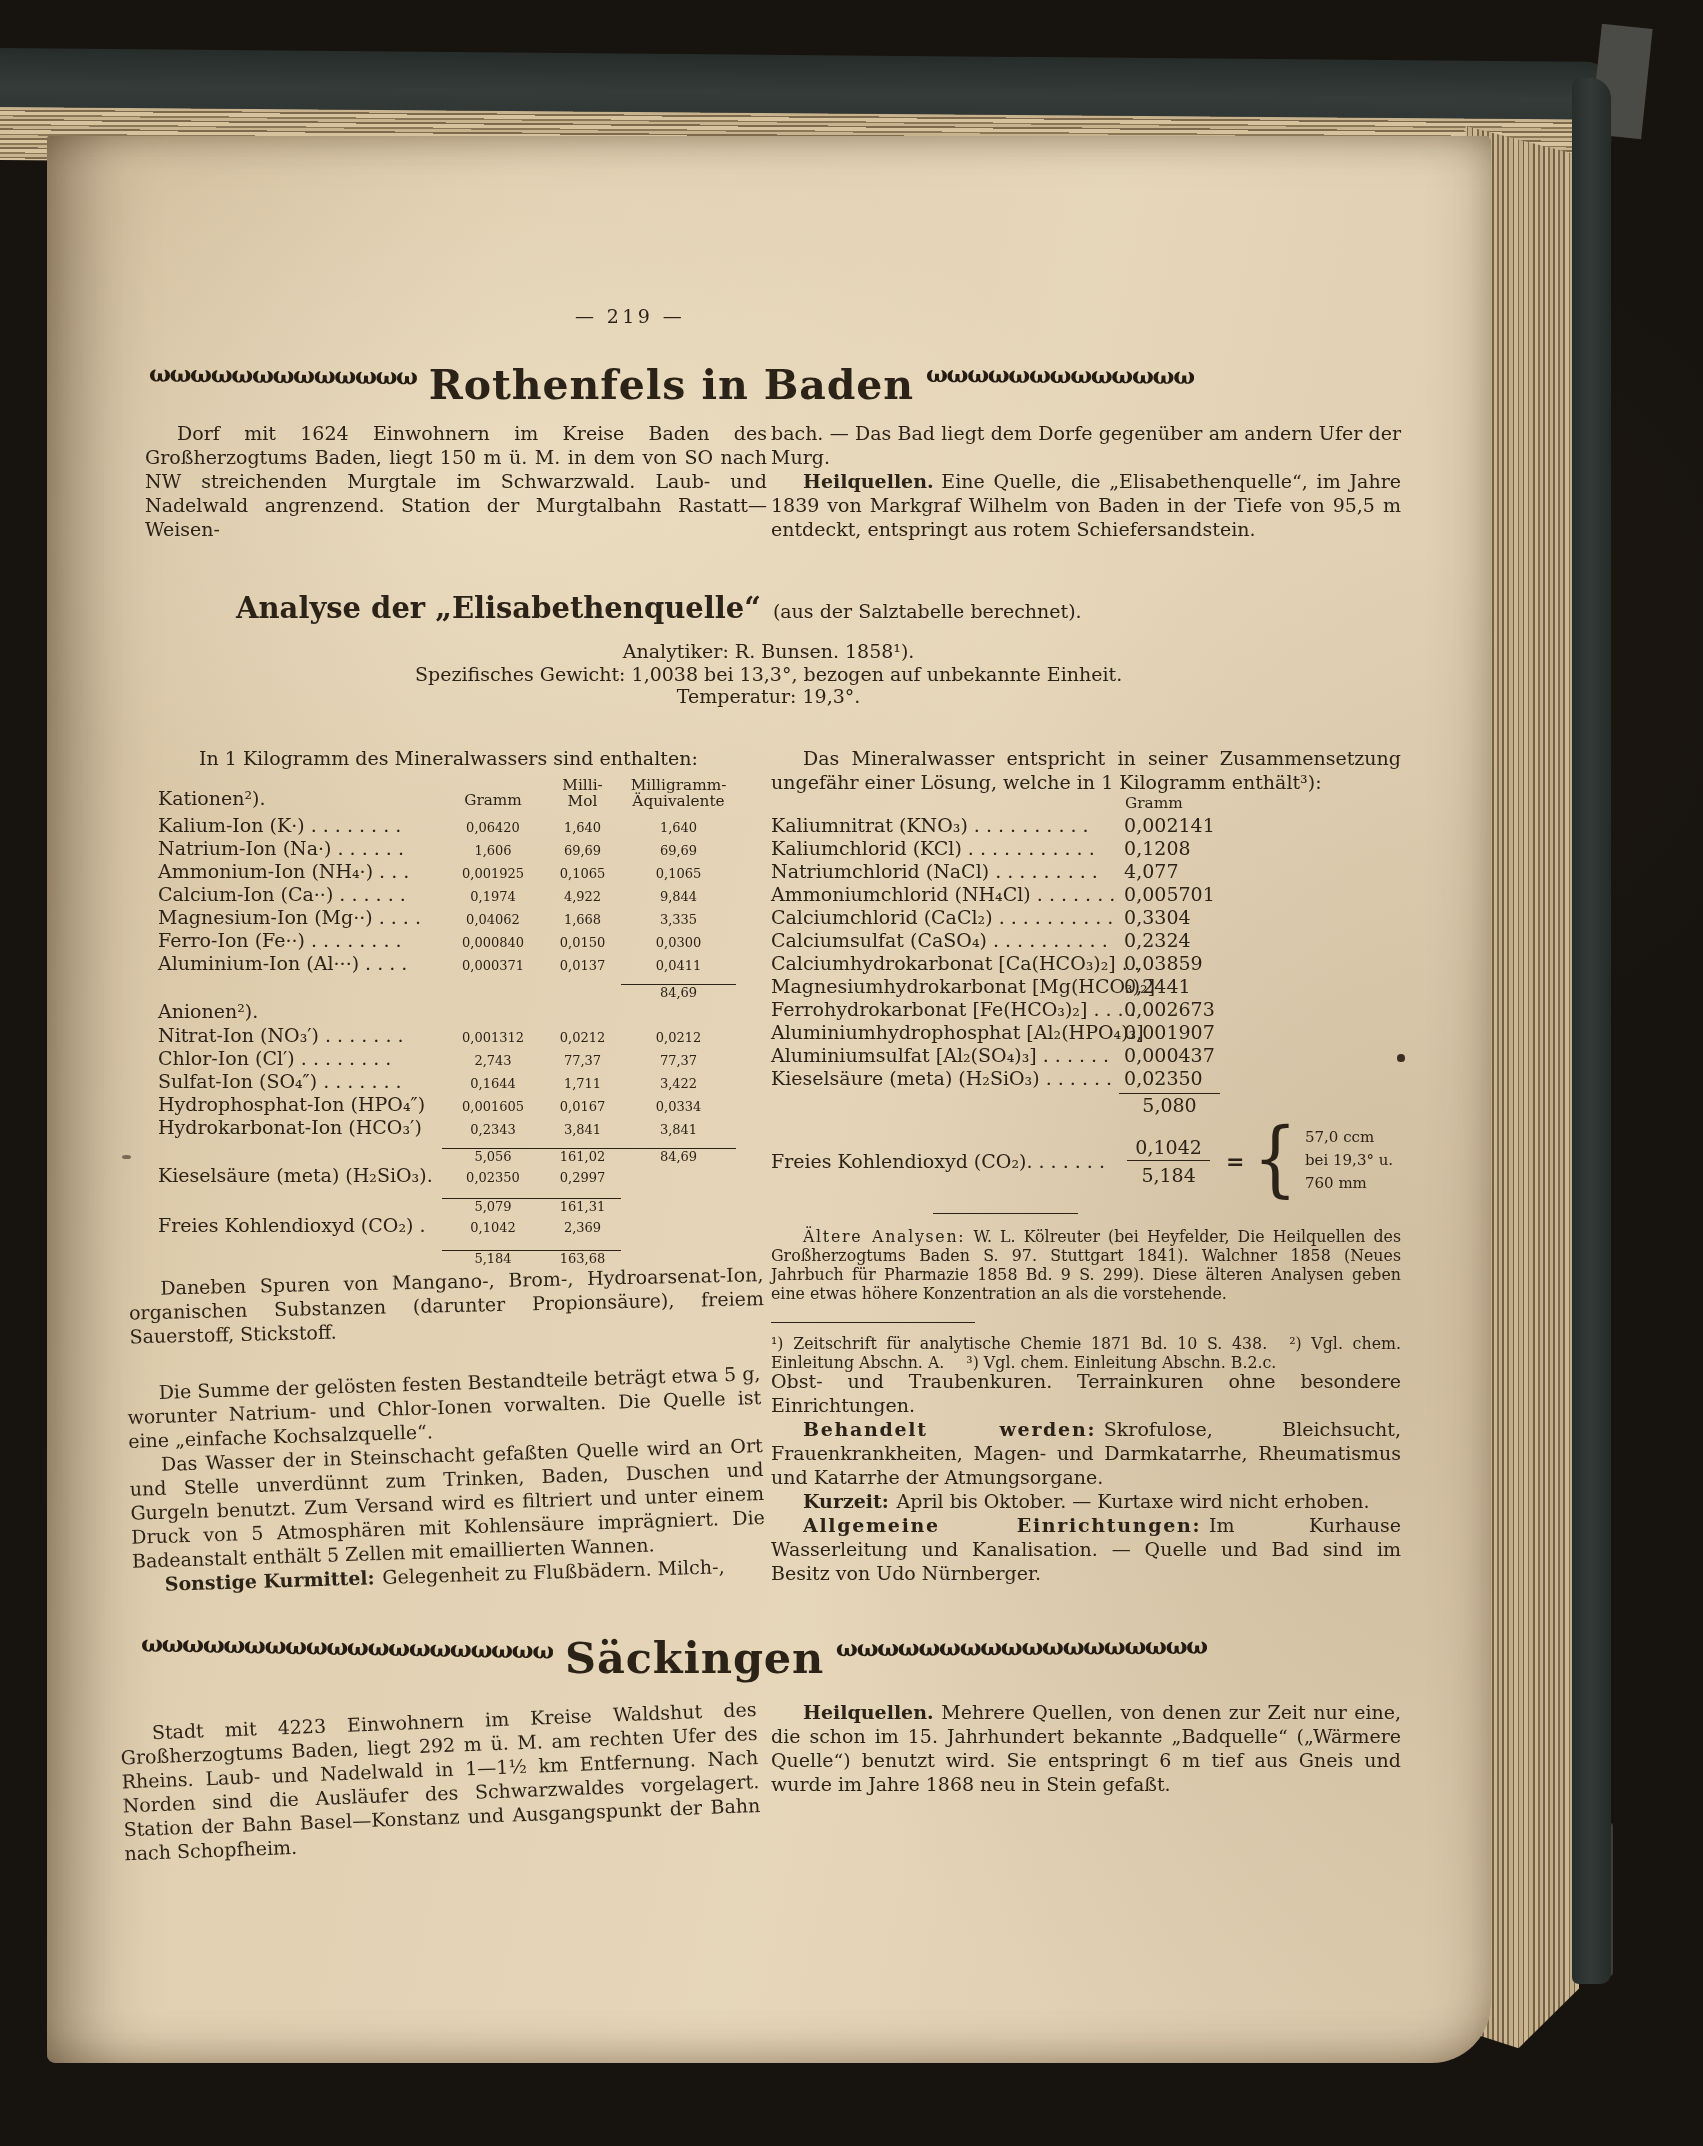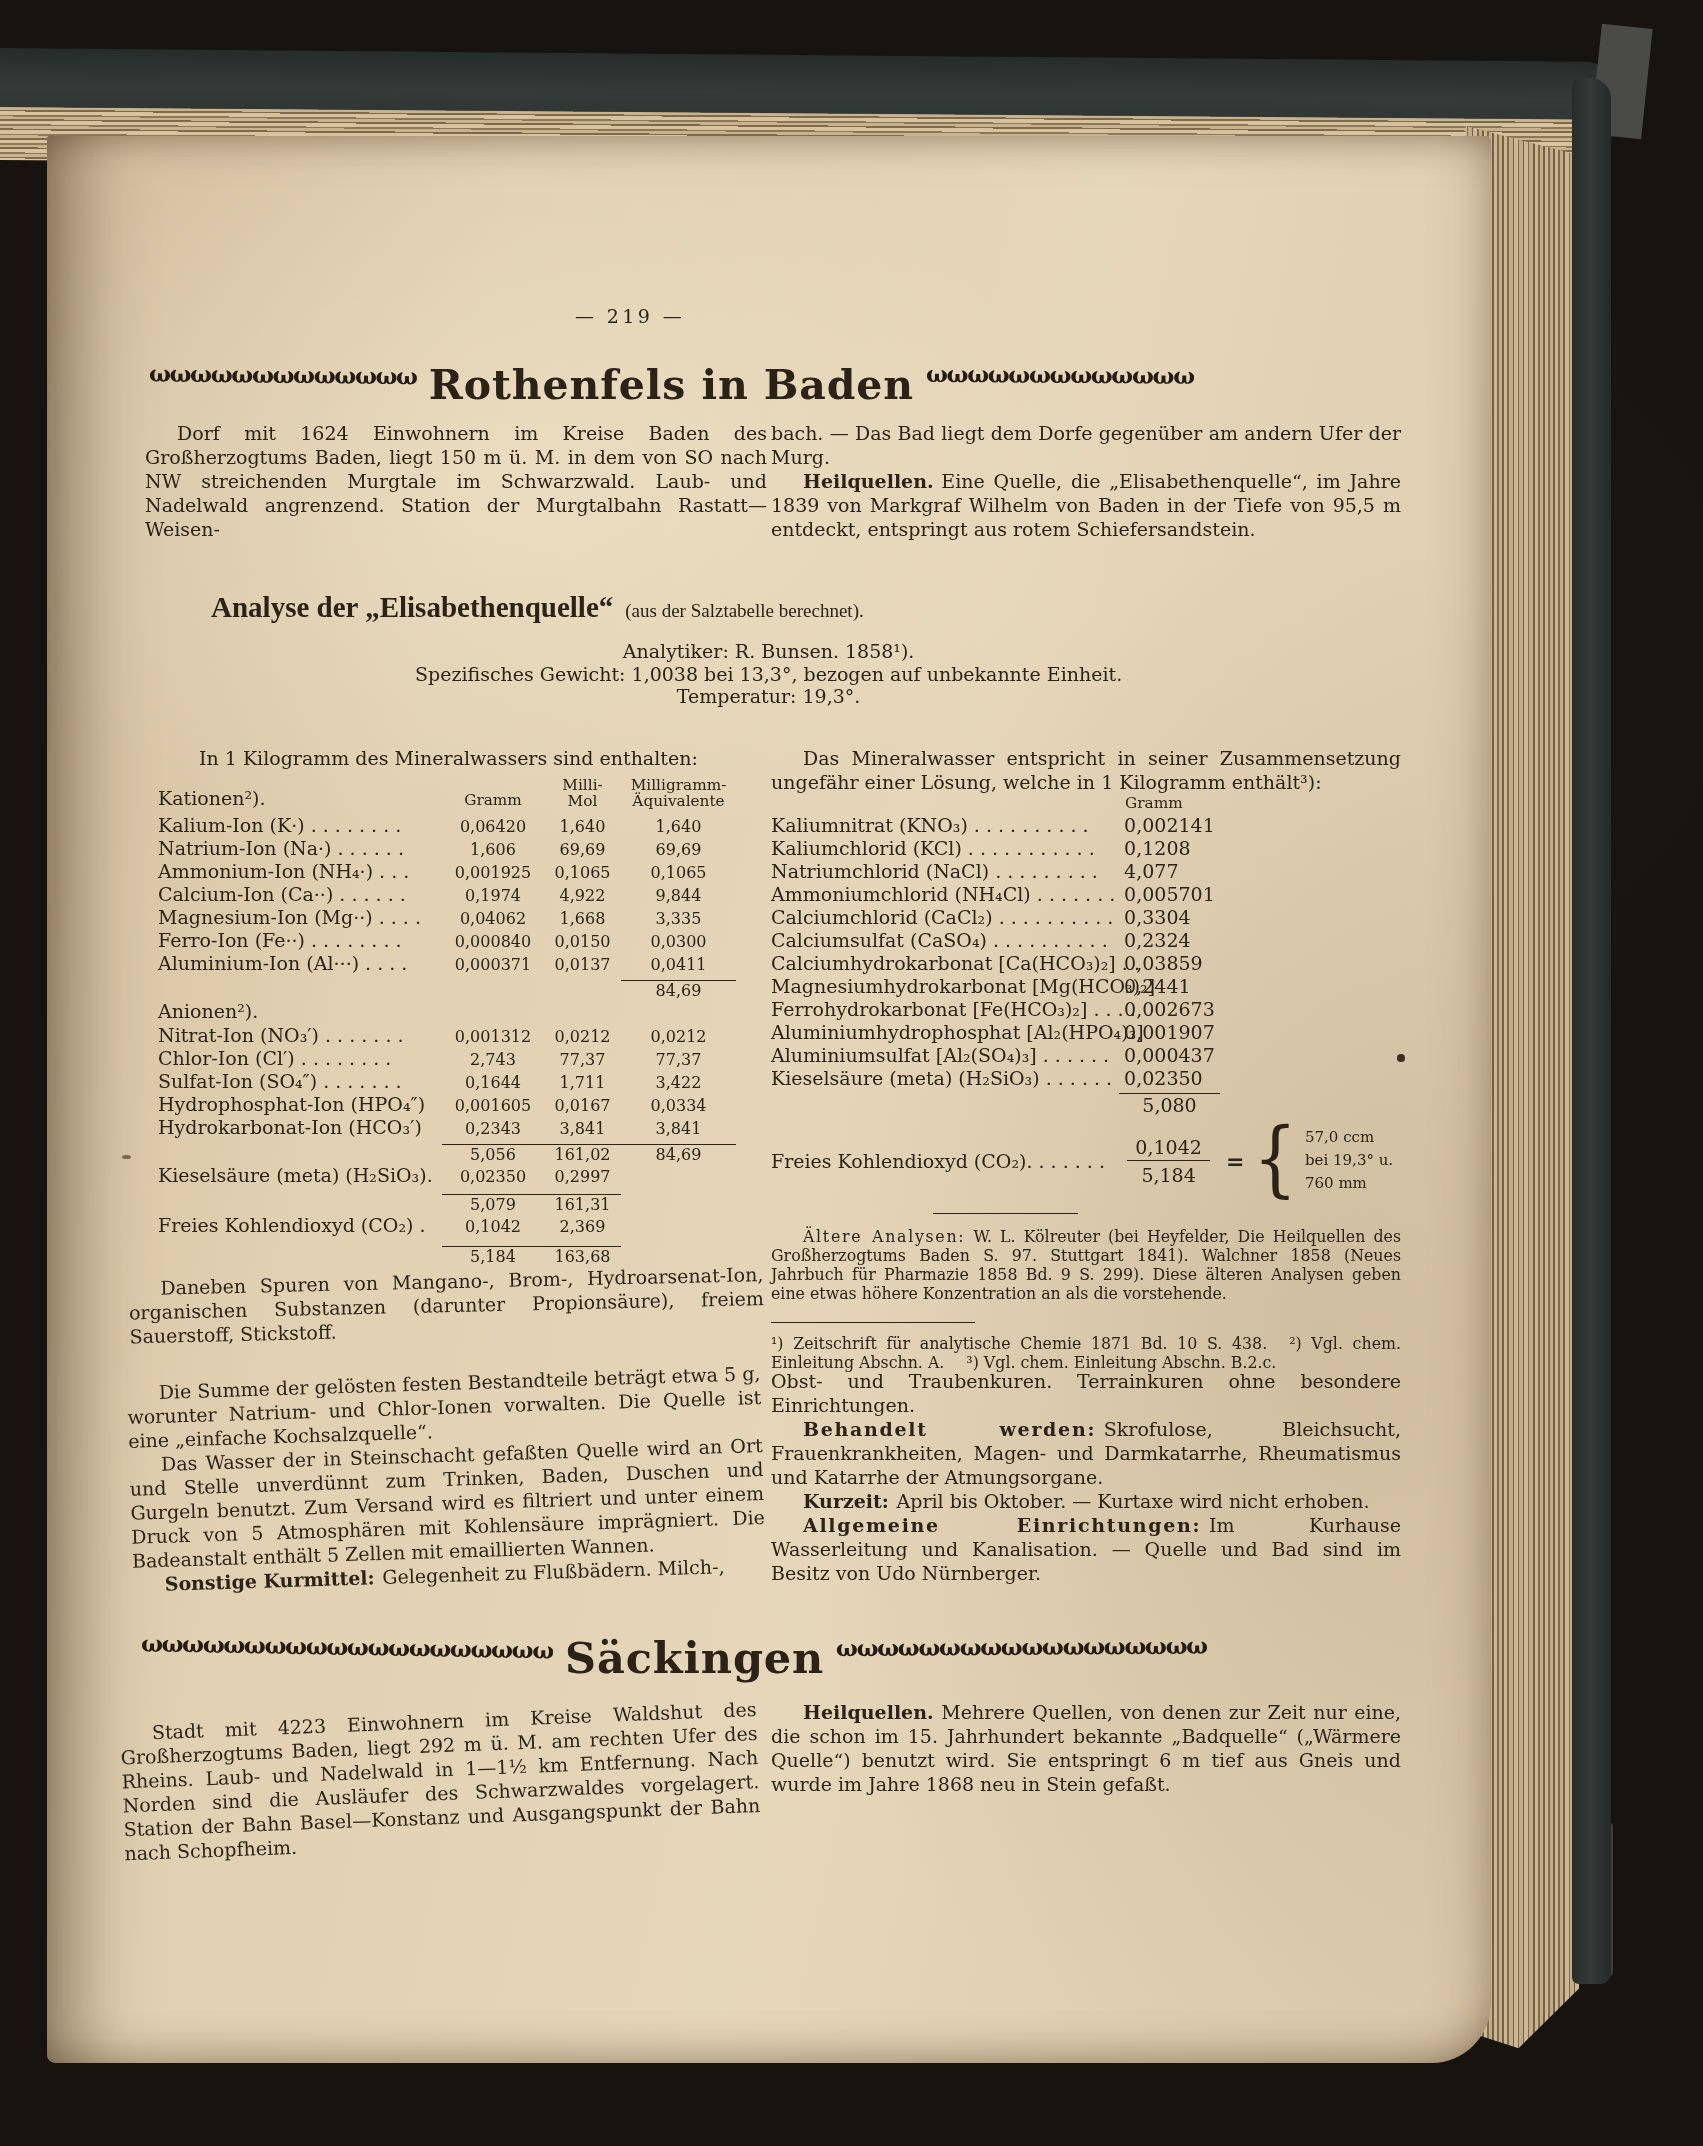--- a/index.html
+++ b/index.html
@@ -46,21 +46,21 @@
   .orn{font-size:23px;font-weight:bold;letter-spacing:-1.3px;color:#241c12;white-space:nowrap;overflow:hidden;}
   .sec-head{font-size:29px;font-weight:bold;white-space:nowrap;}
   .sec-note{font-size:19px;font-weight:normal;margin-left:12px;}
   .meta-line{font-size:19px;line-height:22.6px;white-space:nowrap;text-align:center;}
   
   .lt{width:578px;}
   .ltr,.lth,.lsum{display:grid;grid-template-columns:284px 102px 77px 115px;}
   .ltr{height:23px;align-items:baseline;}
   .lth{align-items:end;padding-bottom:5.1px;}
   .ltl{white-space:nowrap;font-size:19px;}
-  .ltn{text-align:center;font-size:16px;white-space:nowrap;}
+  .ltn{text-align:center;font-size:13px;white-space:nowrap;}
   .hh{font-size:15.3px;line-height:16px;text-align:center;}
   .hg{font-size:15.3px;text-align:center;}
   .klabel{font-size:19px;white-space:nowrap;}
   .lsum{height:24px;align-items:end;padding-top:0.9px;}
   .rule-t{border-top:1.7px solid #2b2218;}
   .group-label{height:24px;font-size:19px;}
   
   .rt{width:630px;}
   .rtr,.rsum{display:grid;grid-template-columns:348px 128px;}
   .rtr{height:23px;align-items:baseline;}
@@ -103,21 +103,21 @@
 
     <div class="abs p indent" style="left:98px;top:285px;width:622px;">Dorf mit 1624 Einwohnern im Kreise Baden des Großherzogtums Baden, liegt 150 m ü. M. in dem von SO nach NW streichenden Murgtale im Schwarzwald. Laub- und Nadelwald angrenzend. Station der Murgtalbahn Rastatt—Weisen-</div>
 
     <div class="abs" style="left:724px;top:285px;width:630px;">
       <div class="p">bach. — Das Bad liegt dem Dorfe gegenüber am andern Ufer der Murg.</div>
       <div class="p indent">
         <span class="lead">Heilquellen.</span><span>Eine Quelle, die „Elisabethenquelle“, im Jahre 1839 von Markgraf Wilhelm von Baden in der Tiefe von 95,5 m entdeckt, entspringt aus rotem Schiefersandstein.</span>
       </div>
     </div>
 
-    <div class="abs" style="left:164px;top:455px;font-family:Liberation Serif, serif;">
+    <div class="abs" style="left:189px;top:455px;">
       <span class="sec-head">Analyse der „Elisabethenquelle“</span><span class="sec-note">(aus der Salztabelle berechnet).</span>
     </div>
 
     <div class="abs" style="left:368px;top:504px;">
       <div class="meta-line">Analytiker: R. Bunsen. 1858¹).</div>
       <div class="meta-line">Spezifisches Gewicht: 1,0038 bei 13,3°, bezogen auf unbekannte Einheit.</div>
       <div class="meta-line">Temperatur: 19,3°.</div>
     </div>
 
     <div class="abs p" style="left:152px;top:610px;width:596px;text-align:left;">In 1 Kilogramm des Mineralwassers sind enthalten:</div>

